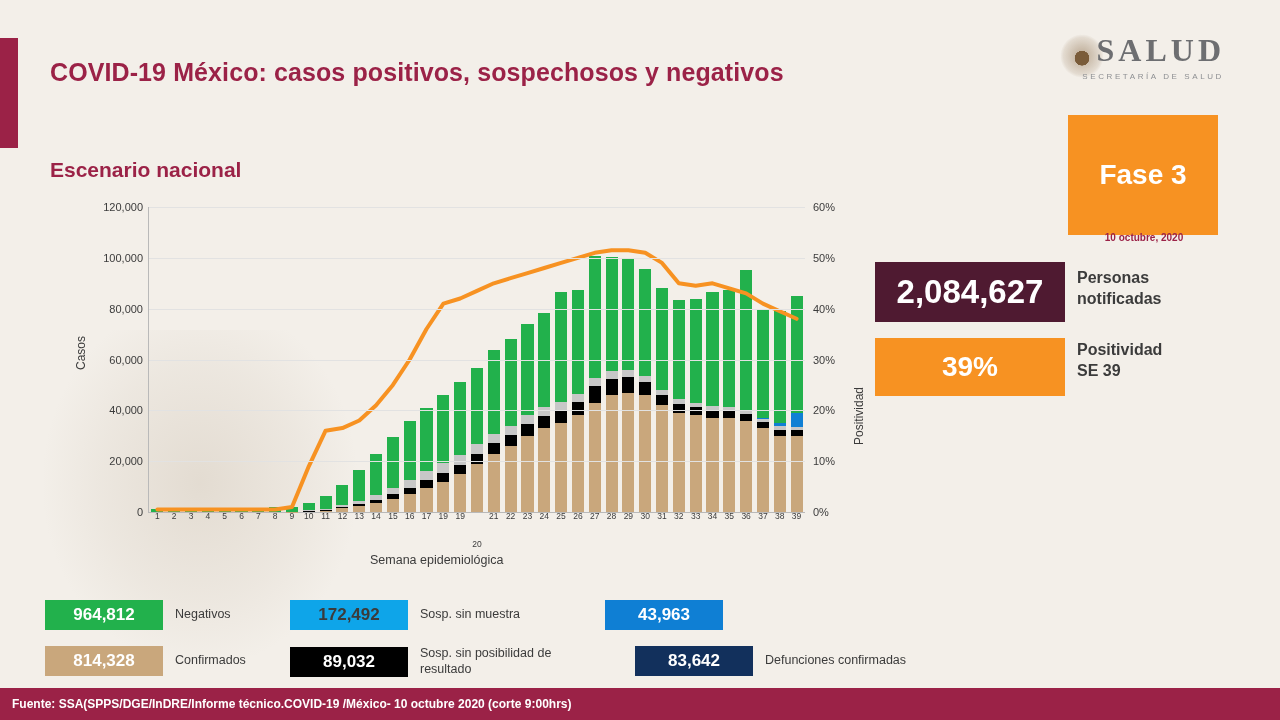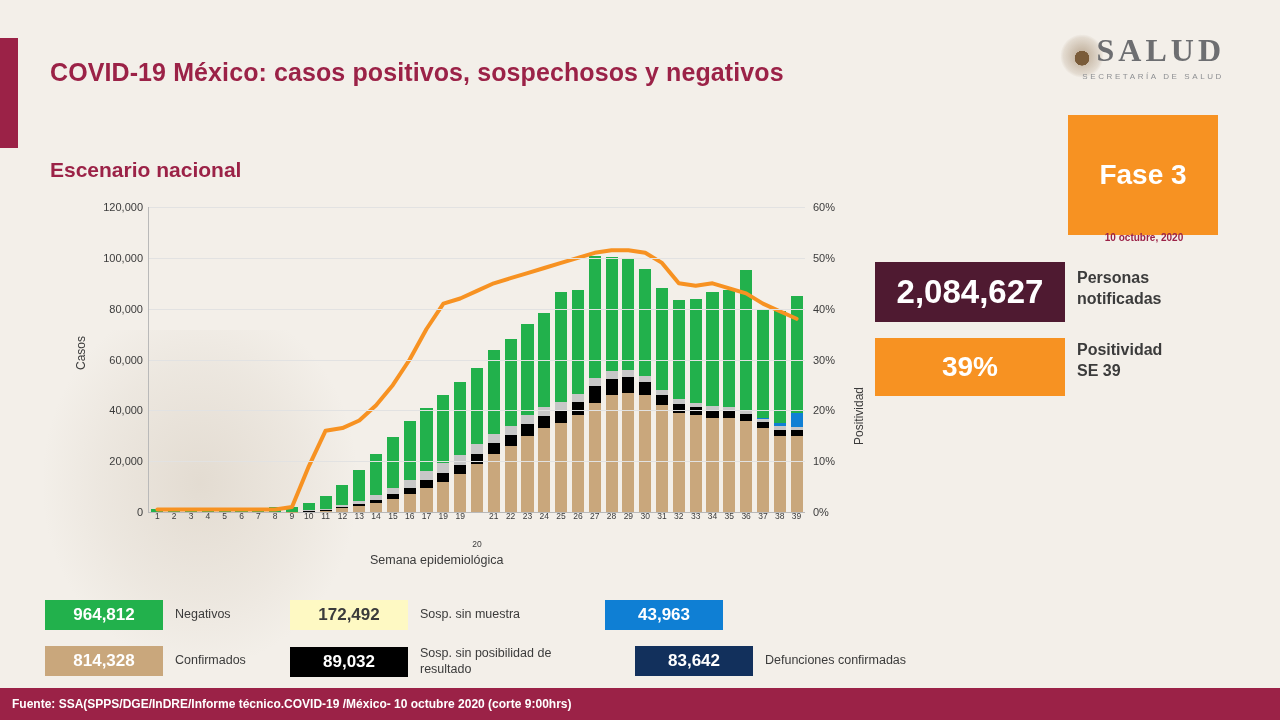--- a/index.html
+++ b/index.html
@@ -416,21 +416,21 @@
       <div class="xtick" style="left: 639.179px; width: 16.8205px;">39</div>
     </div>
 </div>
 
 <div class="legend" id="legend">
     <div class="lg" style="left: 0px; top: 0px;">
       <div class="chip" style="background: rgb(34, 177, 76);">964,812</div>
       <div class="lg-text">Negativos</div>
     </div>
     <div class="lg" style="left: 245px; top: 0px;">
-      <div class="chip" style="background: #fef9c3; color: rgb(59, 59, 59);">172,492</div>
+      <div class="chip" style="background: #0ea5e9; color: rgb(59, 59, 59);">172,492</div>
       <div class="lg-text">Sosp. sin muestra</div>
     </div>
     <div class="lg" style="left: 560px; top: 0px;">
       <div class="chip" style="background: rgb(15, 127, 212);">43,963</div>
     </div>
     <div class="lg" style="left: 0px; top: 46px;">
       <div class="chip" style="background: rgb(201, 167, 124);">814,328</div>
       <div class="lg-text">Confirmados</div>
     </div>
     <div class="lg" style="left: 245px; top: 46px;">

